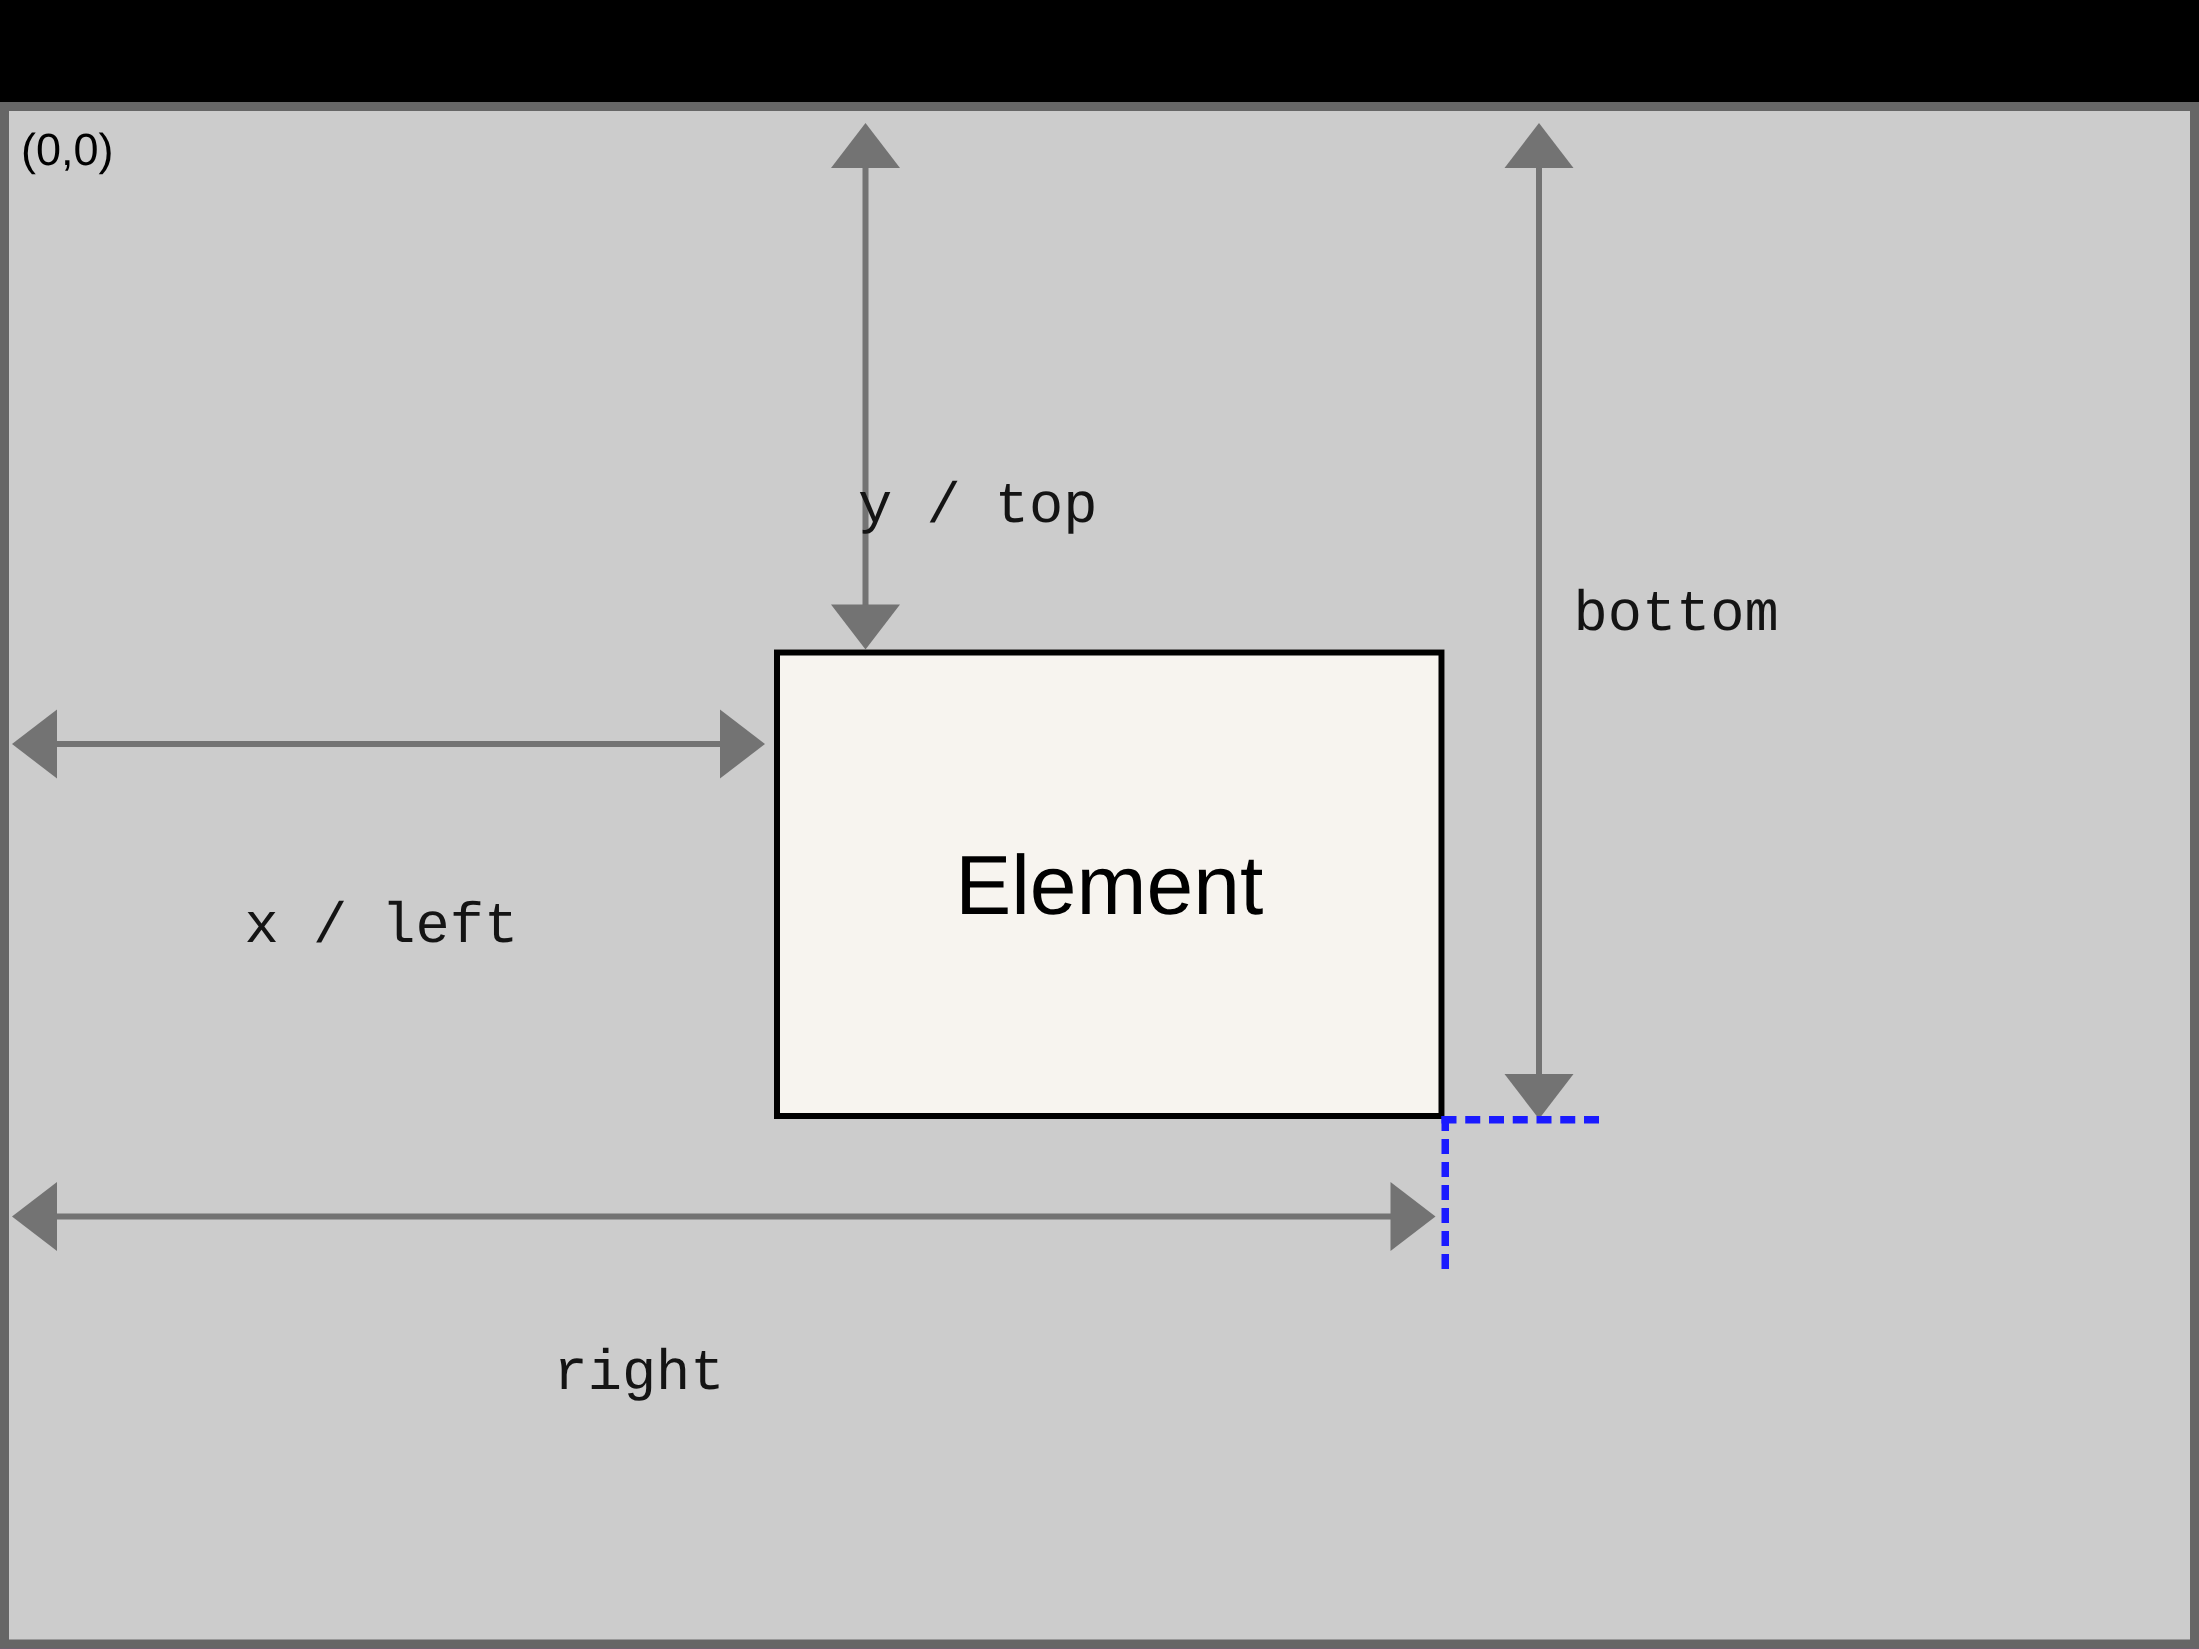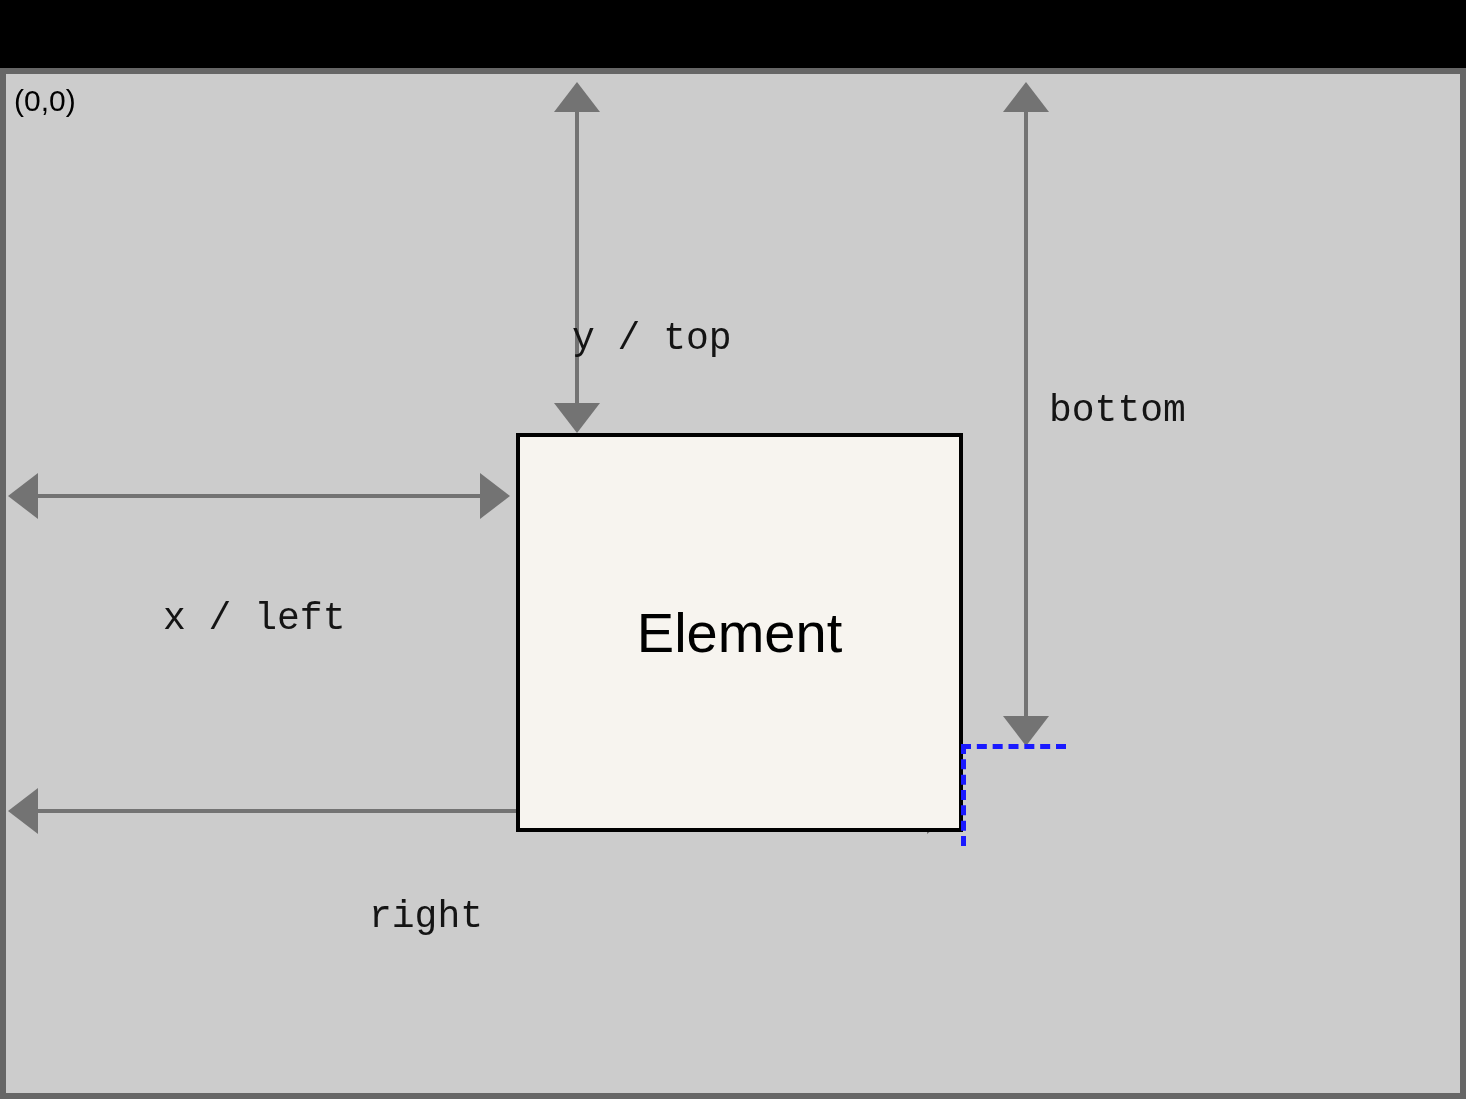--- a/index.html
+++ b/index.html
@@ -44,21 +44,21 @@
     color: #000000;
     line-height: 1;
     white-space: nowrap;
   }
   
   .element-box {
     position: absolute;
     left: 510px;
     top: 359px;
     width: 447px;
-    height: 399px;
+    height: 313px;
     background: #f7f4ef;
     border: 4px solid #000000;
     box-sizing: border-box;
     display: flex;
     align-items: center;
     justify-content: center;
   }
   .element-label {
     font-family: "Liberation Sans", sans-serif;
     font-size: 56px;

